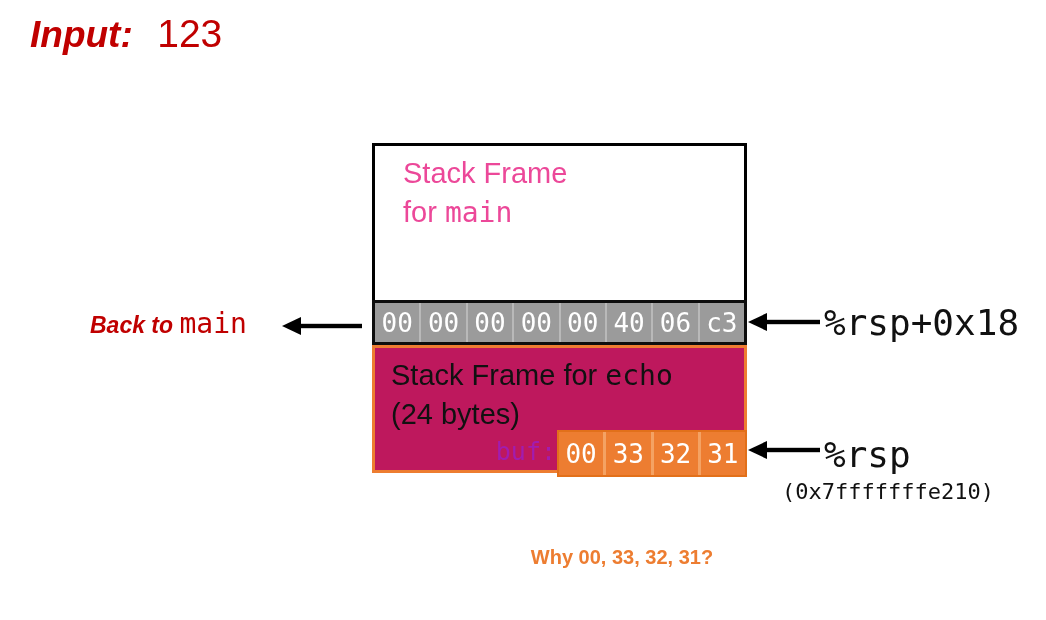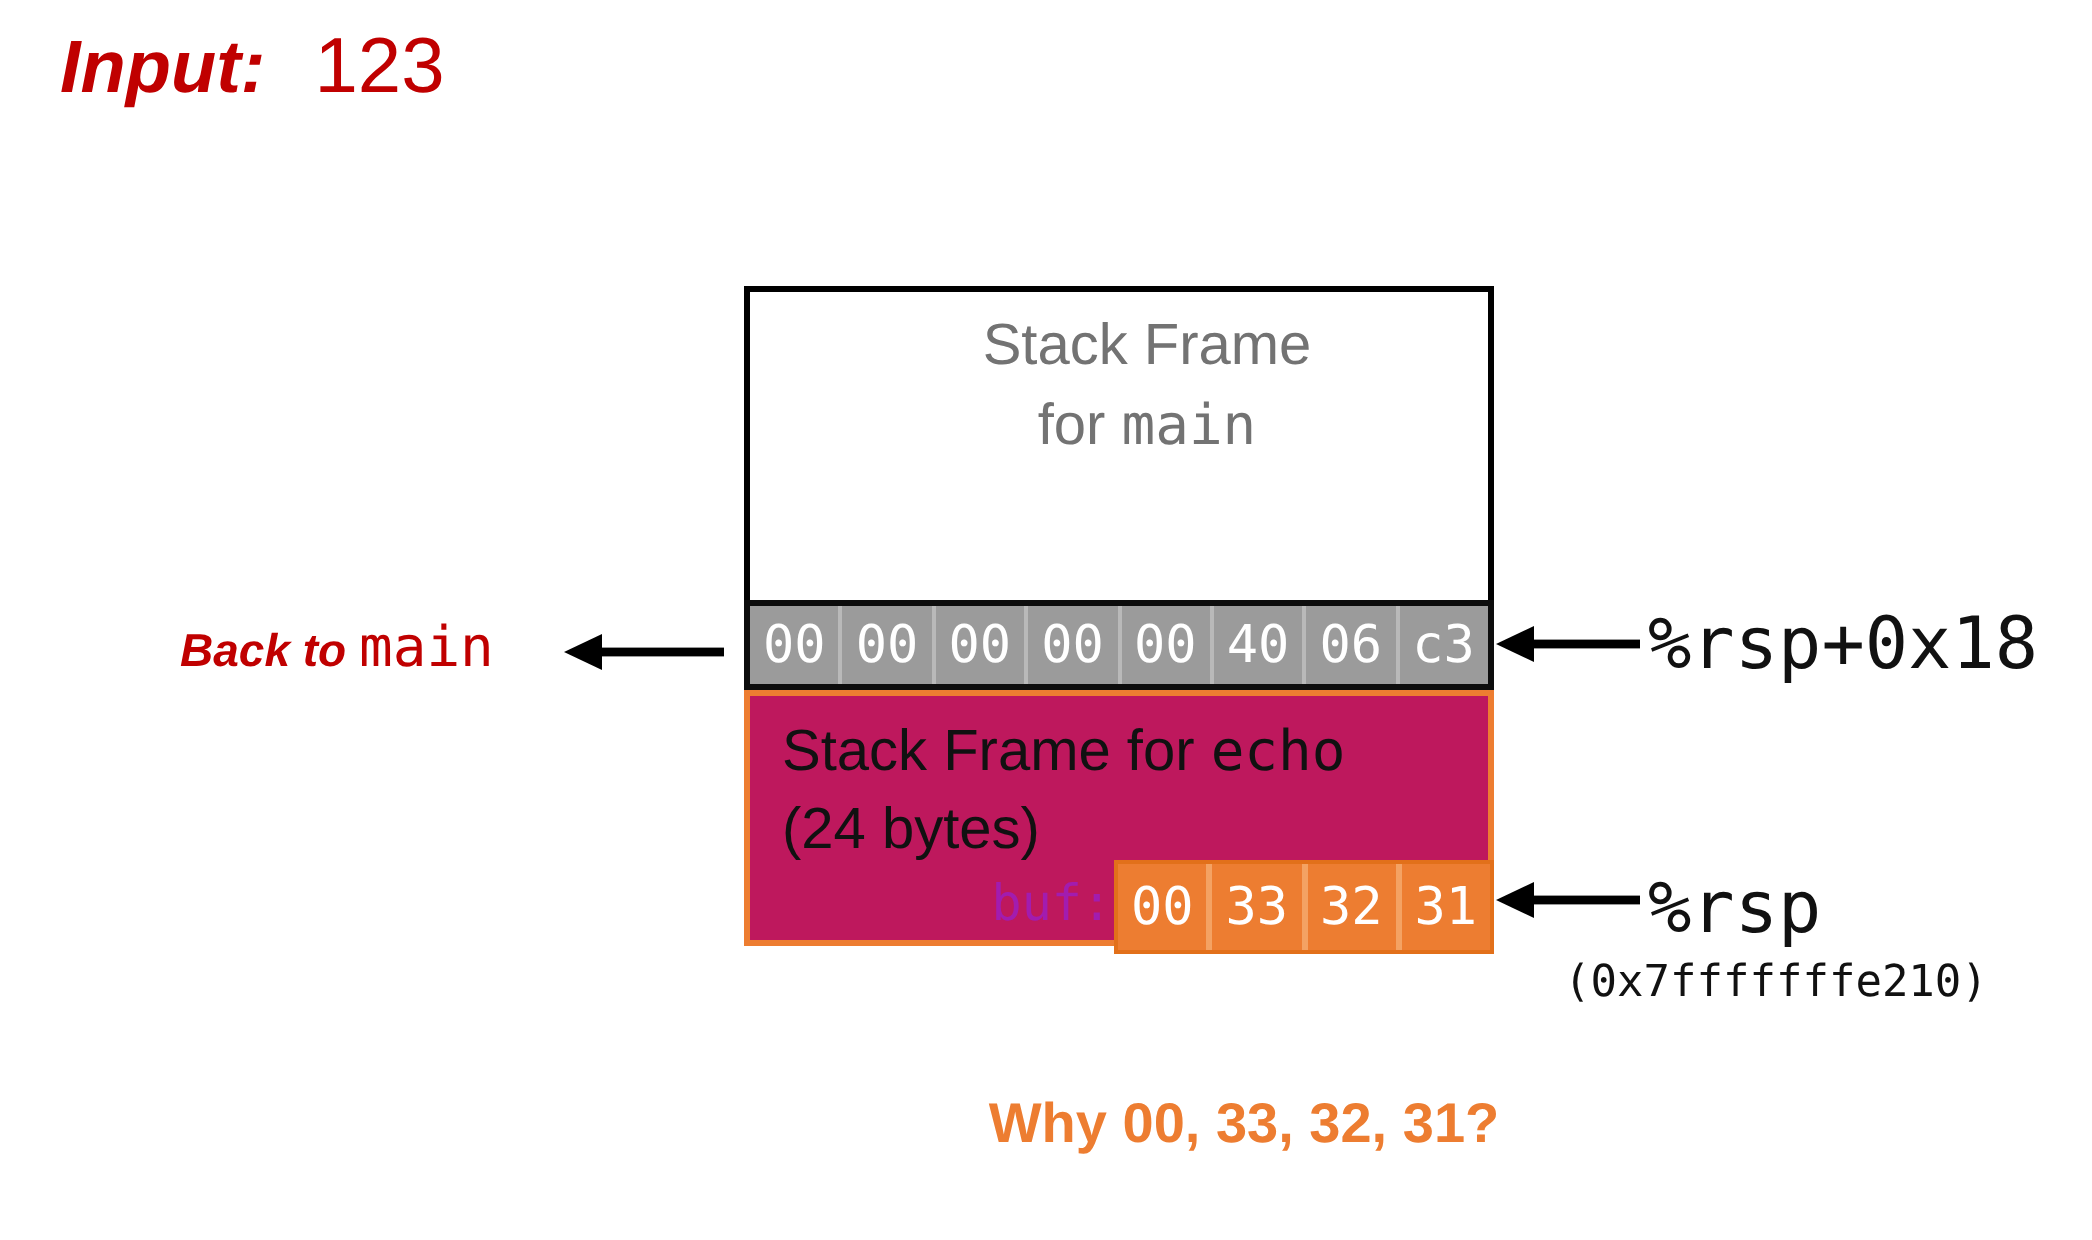--- a/index.html
+++ b/index.html
@@ -20,21 +20,21 @@
   
   .input-line{position:absolute;left:30px;top:12px;white-space:nowrap;}
   .input-prefix{font-style:italic;font-weight:600;font-size:37px;color:var(--dark-red);}
   .input-value{font-size:39px;color:var(--dark-red);margin-left:20px;font-weight:500;}
 
   
   .main-box{
     position:absolute;left:372px;top:143px;width:375px;height:160px;
     border:3px solid #000;box-sizing:border-box;background:#fff;
   }
-  .main-box .frame-text{margin:8px 0 0 28px;font-size:29px;color:#737373;line-height:39px;text-align:center;}
+  .main-box .frame-text{margin:8px 0 0 28px;font-size:29px;color:#ec4899;line-height:39px;}
   .frame-code{font-size:28px;}
 
   
   .gray-row{
     position:absolute;left:372px;top:300px;width:375px;height:45px;
     border:3px solid #0d0d0d;box-sizing:border-box;background:var(--gray-fill);
     display:flex;align-items:stretch;
   }
   .gray-cell{
     flex:1;display:flex;align-items:center;justify-content:center;
@@ -78,21 +78,21 @@
   .back-to .back-prefix{font-style:italic;font-weight:600;font-size:23px;}
   .back-to .back-code{font-family:"DejaVu Sans Mono",monospace;font-size:28px;}
 
   .rsp18-label{position:absolute;left:824px;top:302px;font-family:"DejaVu Sans Mono",monospace;font-size:36px;color:#111;white-space:nowrap;}
   .rsp-label{position:absolute;left:824px;top:434px;font-family:"DejaVu Sans Mono",monospace;font-size:36px;color:#111;white-space:nowrap;}
   .rsp-address{position:absolute;left:754px;top:479px;font-family:"DejaVu Sans Mono",monospace;font-size:22px;color:#111;white-space:nowrap;margin-left:28px;}
 
   
   .question{
     position:absolute;left:372px;top:546px;width:500px;text-align:center;
-    font-size:28px;font-weight:bold;color:var(--orange);white-space:nowrap;
+    font-size:20px;font-weight:bold;color:var(--orange);white-space:nowrap;
   }
 </style>
 </head>
 <body>
 
 <div class="page">
 
   <div class="input-line">
     <span class="input-prefix">Input:</span>
     <span class="input-value">123</span>

